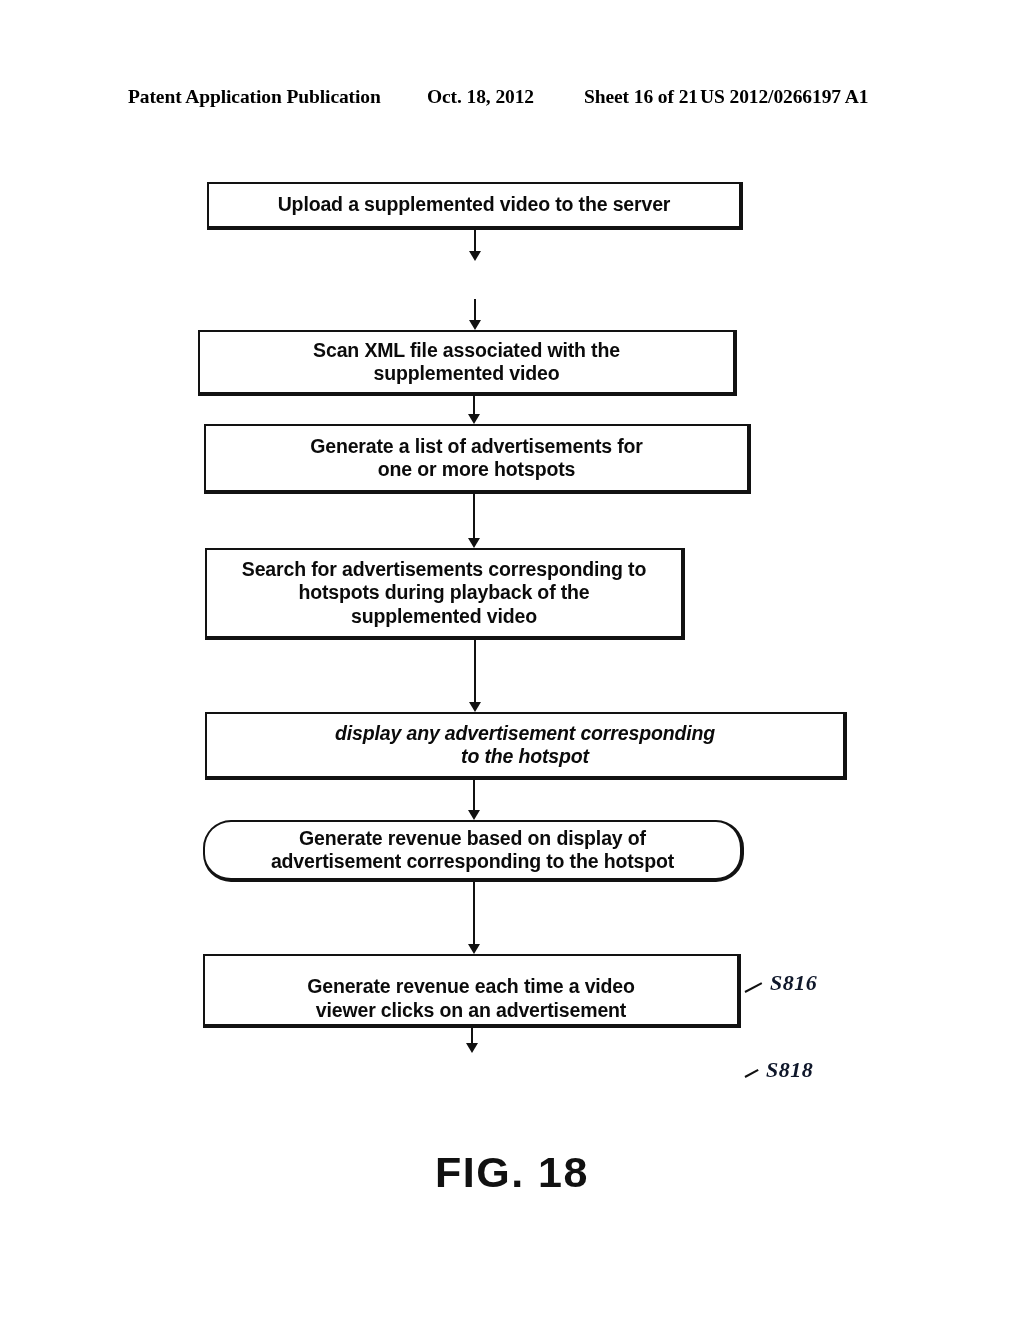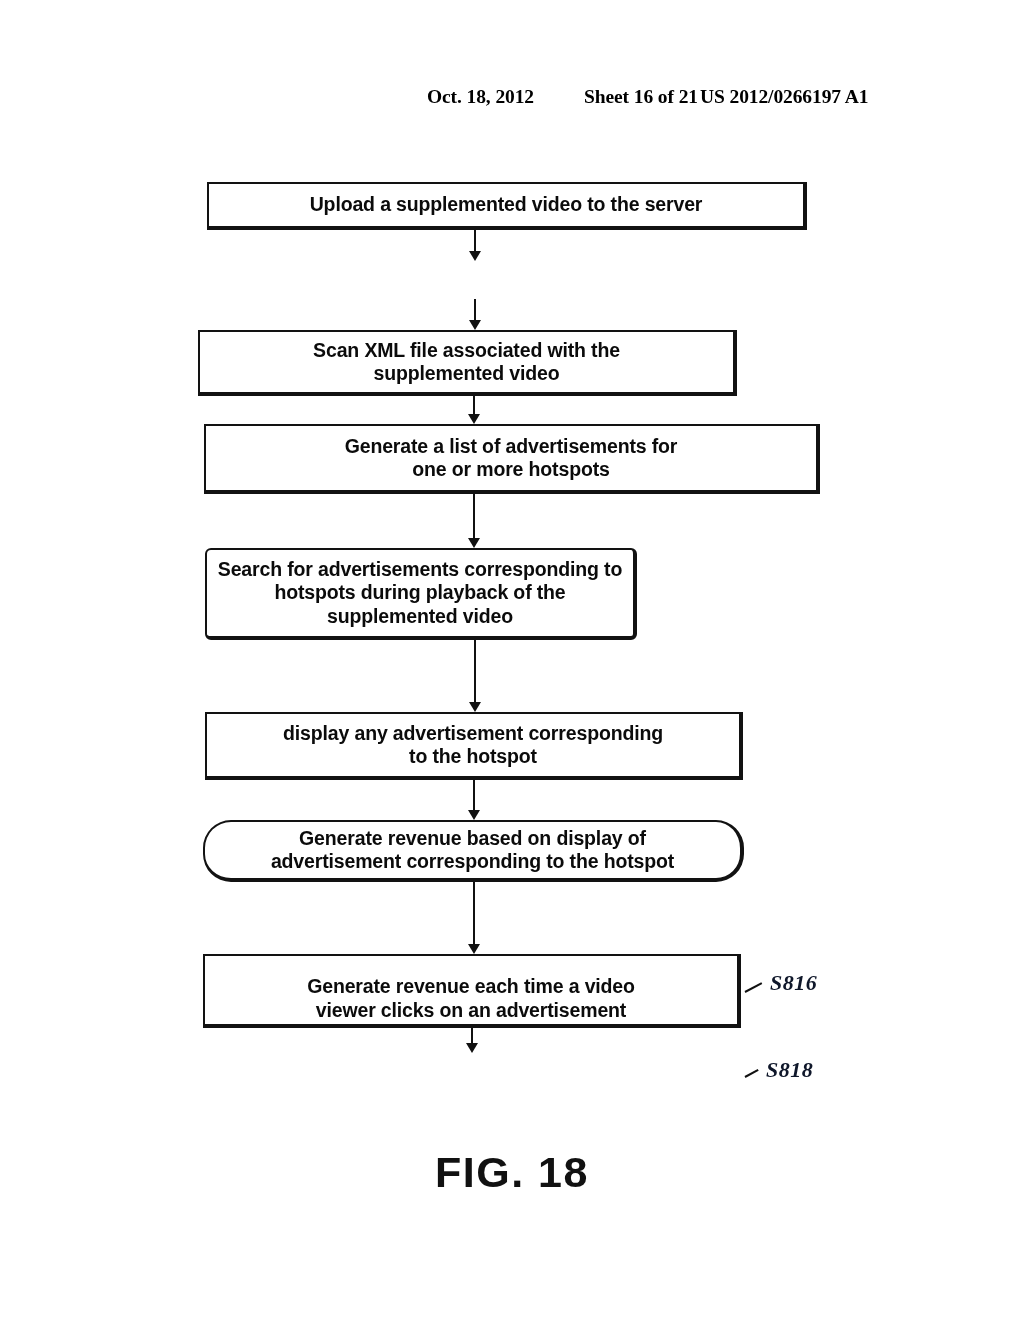--- a/index.html
+++ b/index.html
@@ -111,43 +111,44 @@
     font-weight: bold;
     font-size: 43px;
     letter-spacing: 1.5px;
     color: #111111;
   }
 </style>
 </head>
 <body>
 
 <div class="page-header">
+  <span class="hdr-pub">Patent Application Publication</span>
   <span class="hdr-date">Oct. 18, 2012</span>
   <span class="hdr-sheet">Sheet 16 of 21</span>
   <span class="hdr-pat">US 2012/0266197 A1</span>
 </div>
 
 <div class="flow" id="flow">
-    <div class="node" style="left: 207px; top: 182px; width: 600px; height: 48px;">
+    <div class="node" style="left: 207px; top: 182px; width: 536px; height: 48px;">
       <span class="node-text">Upload a supplemented video to the server</span>
     </div>
     <div class="node" style="left: 198px; top: 330px; width: 539px; height: 66px;">
       <span class="node-text">Scan XML file associated with the
 supplemented video</span>
     </div>
-    <div class="node" style="left: 204px; top: 424px; width: 616px; height: 70px;">
+    <div class="node" style="left: 204px; top: 424px; width: 547px; height: 70px;">
       <span class="node-text">Generate a list of advertisements for
 one or more hotspots</span>
     </div>
-    <div class="node" style="left: 205px; top: 548px; width: 432px; height: 92px; border-radius: 6px;">
+    <div class="node" style="left: 205px; top: 548px; width: 480px; height: 92px;">
       <span class="node-text">Search for advertisements corresponding to
 hotspots during playback of  the
 supplemented video</span>
     </div>
-    <div class="node" style="left: 205px; top: 712px; width: 538px; height: 68px;">
+    <div class="node" style="left: 205px; top: 712px; width: 642px; height: 68px; font-style: italic;">
       <span class="node-text">display any advertisement corresponding
 to the hotspot</span>
     </div>
     <div class="node" style="left: 203px; top: 820px; width: 541px; height: 62px; border-radius: 28px;">
       <span class="node-text">Generate revenue based on display of
 advertisement corresponding to the hotspot</span>
     </div>
     <div class="node" style="left: 203px; top: 954px; width: 538px; height: 74px; align-items: flex-end;">
       <span class="node-text">Generate revenue each time a video
 viewer clicks on an advertisement</span>

